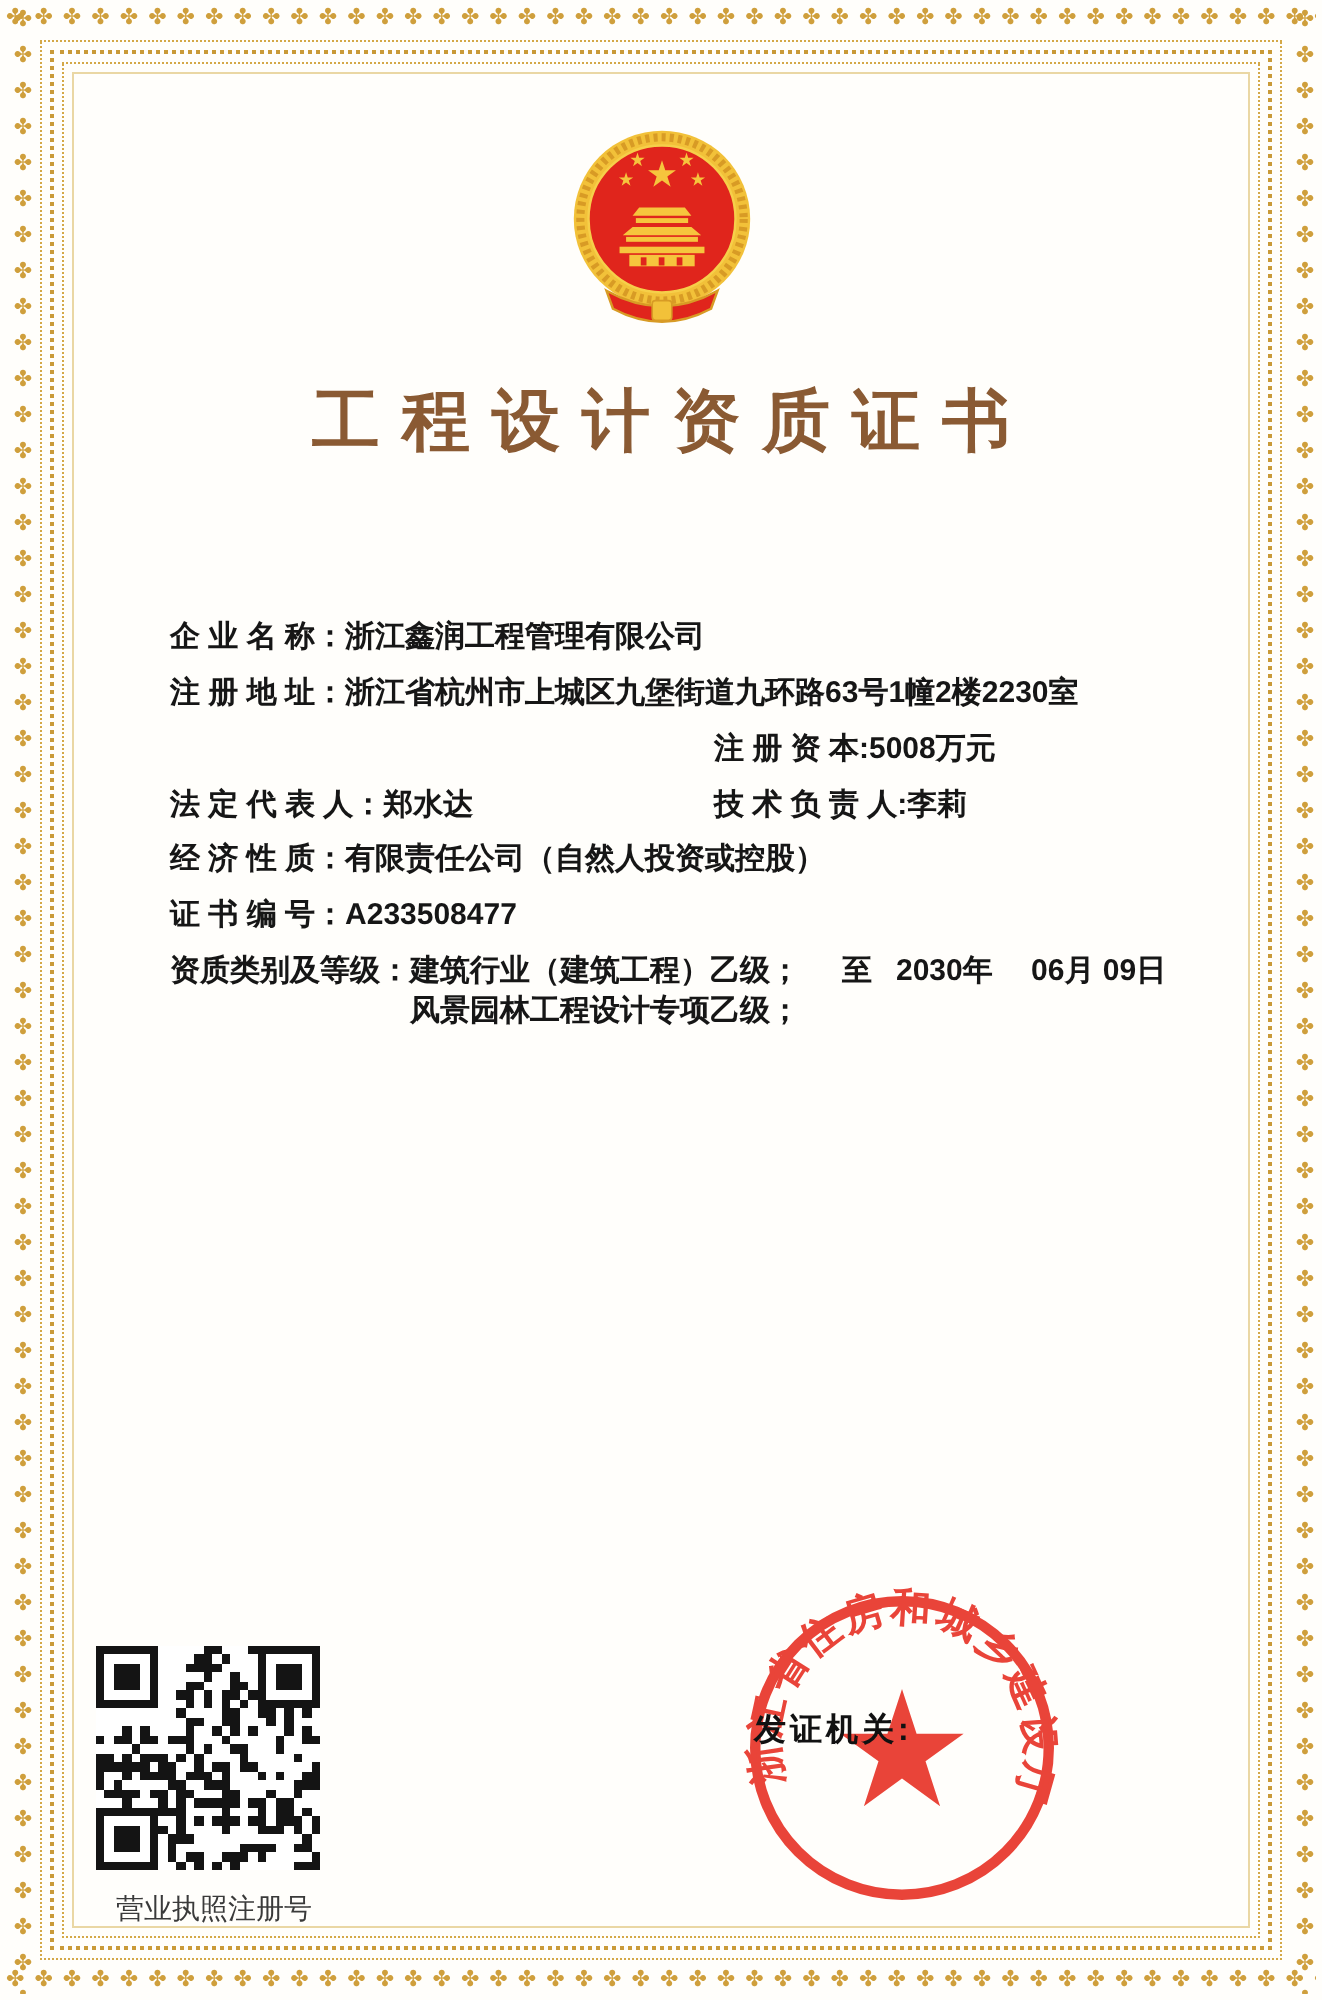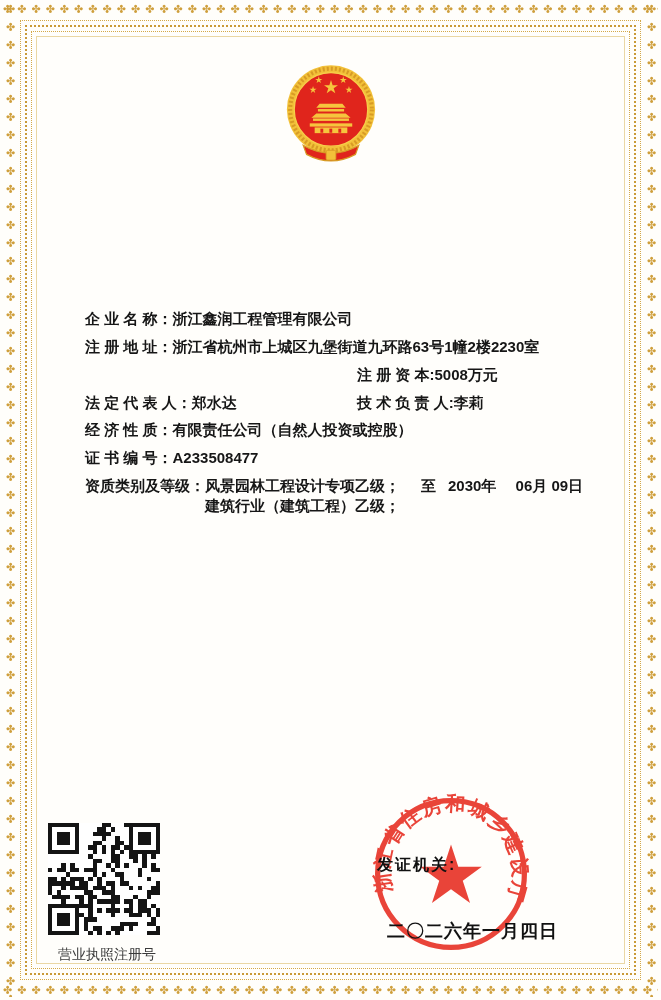--- a/index.html
+++ b/index.html
@@ -94,35 +94,36 @@
     </g>
     <g fill="#e0251c">
       <rect x="47" y="81.5" width="3.5" height="5"></rect>
       <rect x="58" y="81.5" width="3.5" height="5"></rect>
       <rect x="69" y="81.5" width="3.5" height="5"></rect>
     </g>
     <path d="M26,102 Q60,121 94,102 L90,113 Q60,129 30,113 Z" fill="#e0251c" stroke="#d89b25" stroke-width="1.5"></path>
     <rect x="54" y="108" width="12" height="12" rx="2" fill="#f2c139" stroke="#d89b25" stroke-width="1"></rect>
   </svg>
 
+  <div class="title">工程设计资质证书</div>
 
   <div class="row" style="top:309px;"><span>企 业 名 称：</span><span>浙江鑫润工程管理有限公司</span></div>
 
   <div class="row" style="top:337px;"><span>注 册 地 址：</span><span>浙江省杭州市上城区九堡街道九环路63号1幢2楼2230室</span></div>
 
   <div class="rcol" style="left:357px;top:365px;"><span>注 册 资 本:</span><span>5008万元</span></div>
 
   <div class="row" style="top:393px;"><span>法 定 代 表 人：</span><span>郑水达</span></div>
   <div class="rcol" style="left:357px;top:393px;"><span>技 术 负 责 人:</span><span>李莉</span></div>
 
   <div class="row" style="top:420px;"><span>经 济 性 质：</span><span>有限责任公司（自然人投资或控股）</span></div>
 
   <div class="row" style="top:448px;"><span>证 书 编 号：</span><span>A233508477</span></div>
 
-  <div class="row" style="top:476px;"><span>资质类别及等级：</span><span class="vstack"><div>风景园林工程设计专项乙级；</div><div>建筑行业（建筑工程）乙级；</div></span></div>
+  <div class="row" style="top:476px;"><span>资质类别及等级：</span><span class="vstack"><div>建筑行业（建筑工程）乙级；</div><div>风景园林工程设计专项乙级；</div></span></div>
   <div class="rcol" style="left:421px;top:476px;"><span>至</span><span style="margin-left:12px;">2030年　 06月 09日</span></div>
 
   <div class="qr">
       <div class="m" style="grid-area: 1 / 1;"></div>
       <div class="m" style="grid-area: 1 / 2;"></div>
       <div class="m" style="grid-area: 1 / 3;"></div>
       <div class="m" style="grid-area: 1 / 4;"></div>
       <div class="m" style="grid-area: 1 / 5;"></div>
       <div class="m" style="grid-area: 1 / 6;"></div>
       <div class="m" style="grid-area: 1 / 7;"></div>
@@ -415,15 +416,14 @@
 
   <svg class="seal" viewBox="0 0 170 170">
     <circle cx="85" cy="85" r="77" fill="none" stroke="#e8372b" stroke-width="5.5"></circle>
     <path id="sealArc" d="M 23,103 A 65,65 0 1 1 147,103" fill="none"></path>
     <text font-size="21" font-weight="700" fill="#e8372b" font-family="Liberation Sans, DejaVu Sans, sans-serif">
       <textPath href="#sealArc" xlink:href="#sealArc" startOffset="0" textLength="252" lengthAdjust="spacing">浙江省住房和城乡建设厅</textPath>
     </text>
     <path fill="#e8372b" transform="translate(85,88) scale(34)" d="M0,-1 L0.225,-0.309 L0.951,-0.309 L0.363,0.118 L0.588,0.809 L0,0.382 L-0.588,0.809 L-0.363,0.118 L-0.951,-0.309 L-0.225,-0.309 Z"></path>
   </svg>
 
-  <div class="issue-date">二〇二六年一月四日</div>
 
 </div>
 
 </body></html>

